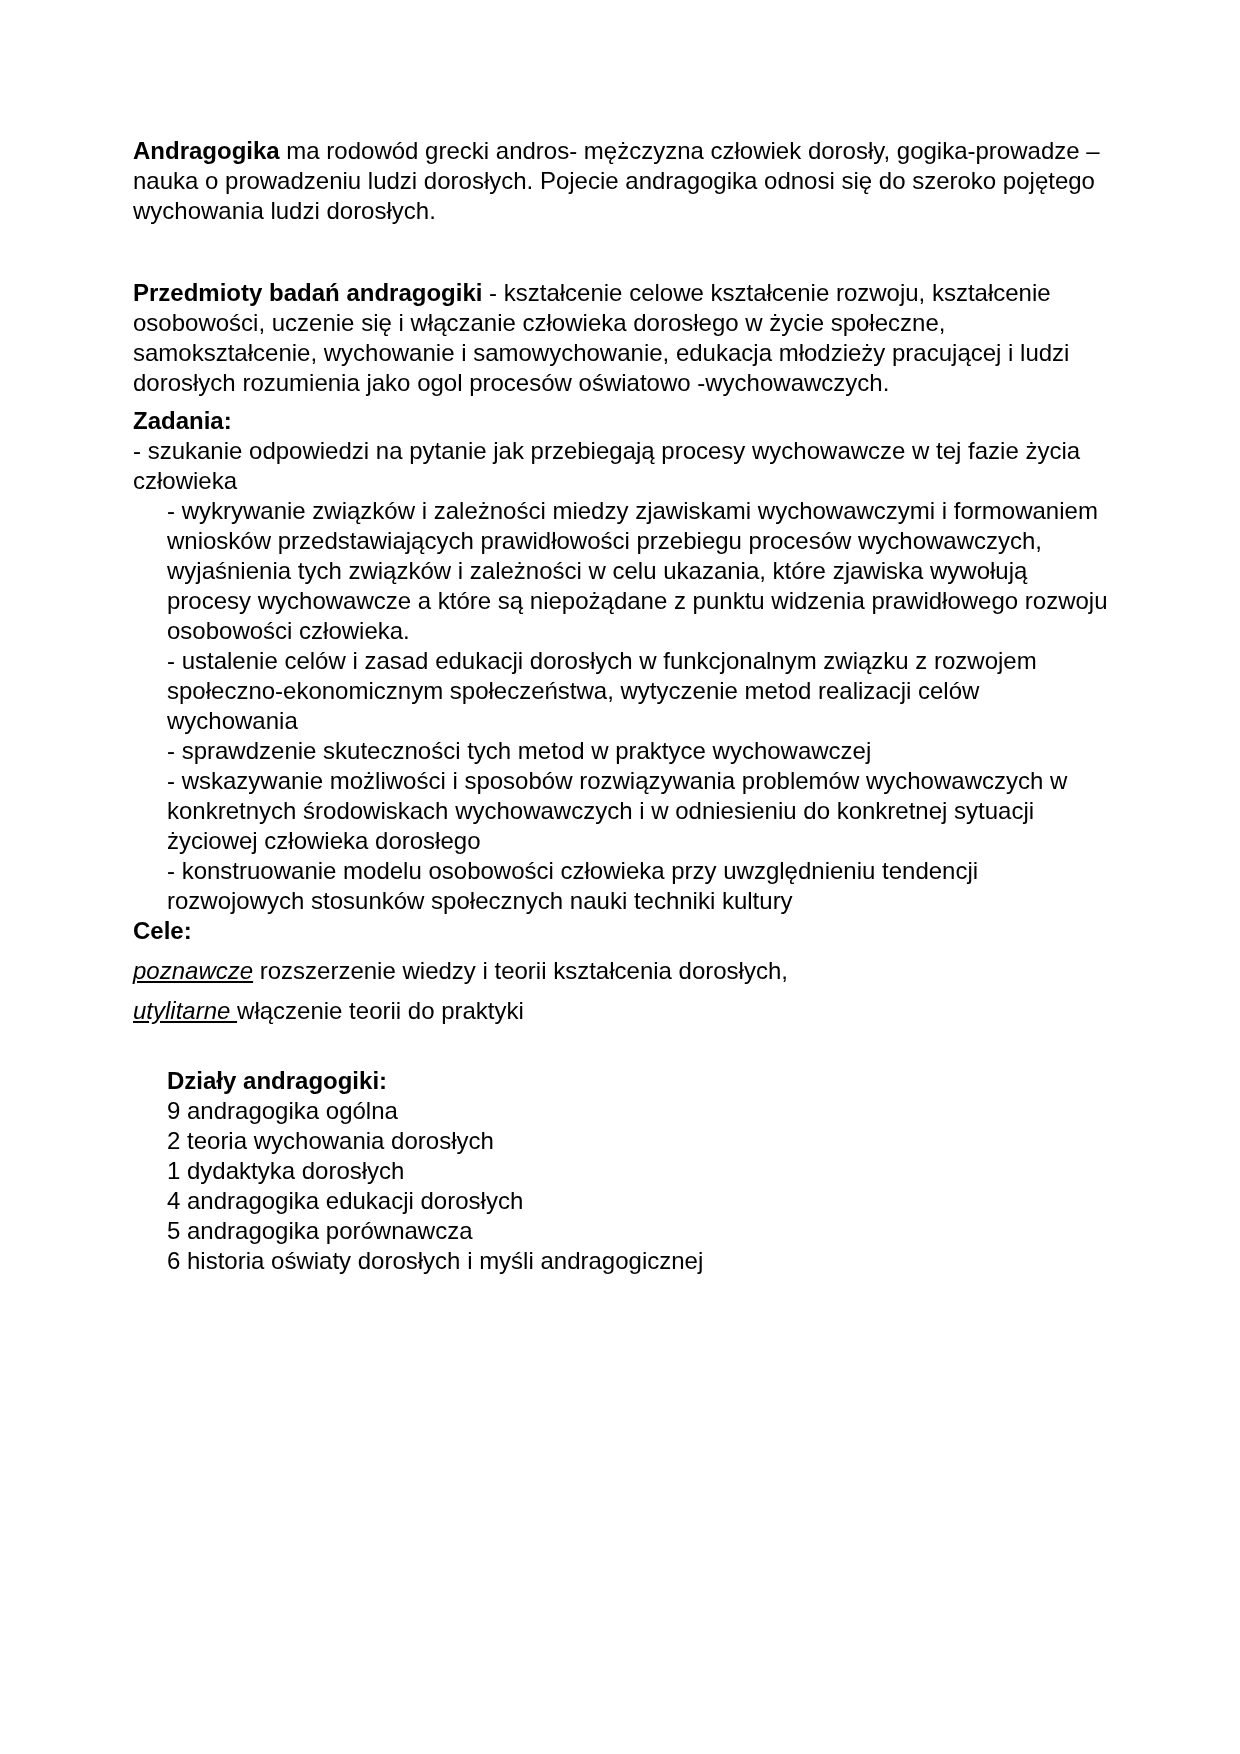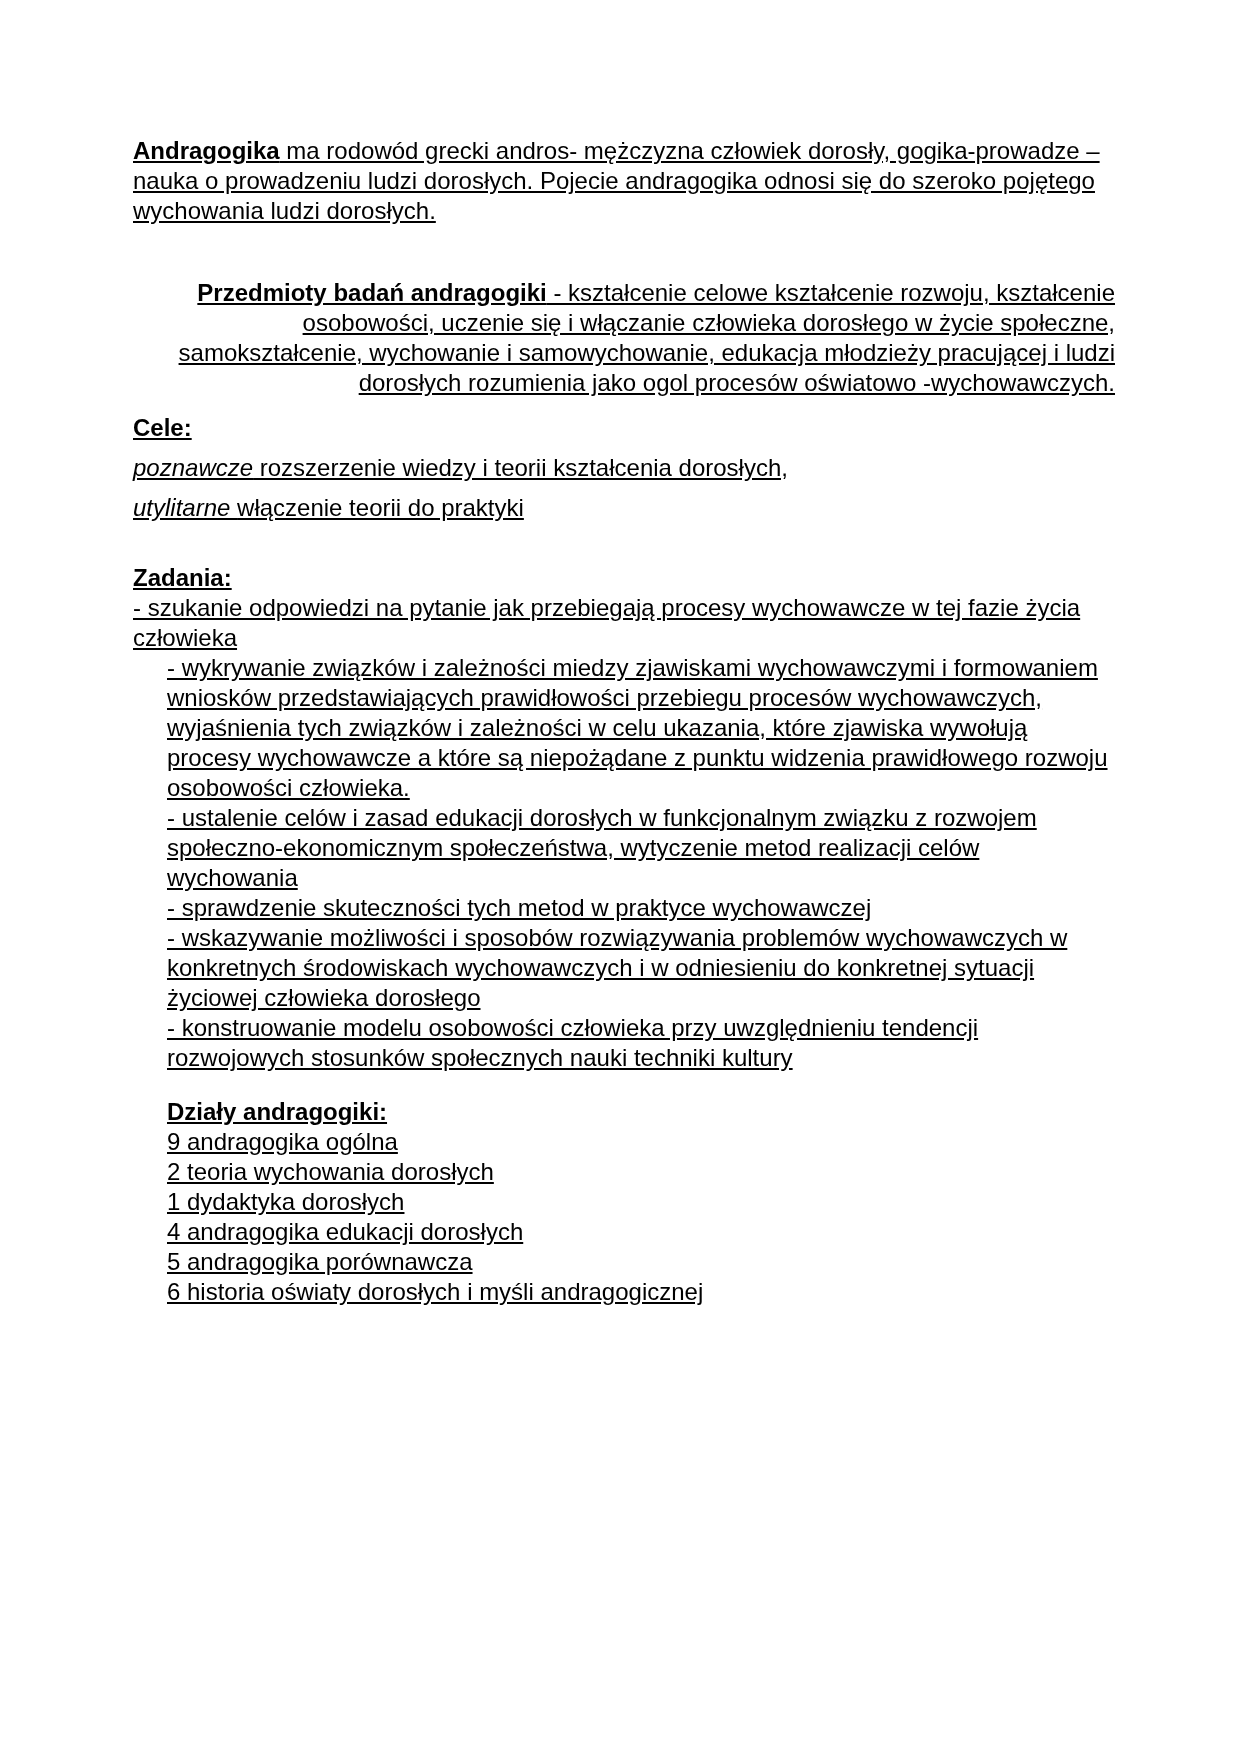--- a/index.html
+++ b/index.html
@@ -18,63 +18,62 @@
     font-size: 24px;
     line-height: 30px;
     padding: 136px 125px 120px 133px;
   }
   p, div.line, h2 {
     margin: 0;
     padding: 0;
     font-size: 24px;
     line-height: 30px;
     font-weight: normal;
-    text-decoration: underline;
   }
   .bold { font-weight: bold; }
   .term {
     font-style: italic;
     text-decoration: underline;
   }
   .mb52 { margin-bottom: 52px; }
-  .mb15 { margin-bottom: 15px; text-align: right; }
+  .mb15 { margin-bottom: 8px; }
   .mb10 { margin-bottom: 10px; }
   .mb40 { margin-bottom: 40px; }
   .mt30 { margin-top: 24px; }
   .indent { padding-left: 34px; }
 </style>
 </head>
 <body>
 
 <div class="page">
 
   <section>
     <p class="mb52"><span class="bold">Andragogika</span><span> ma rodowód grecki andros- mężczyzna człowiek dorosły, gogika-prowadze – nauka o prowadzeniu ludzi dorosłych. Pojecie andragogika odnosi się do szeroko pojętego wychowania ludzi dorosłych.</span></p>
   </section>
 
   <section>
     <p class="mb15"><span class="bold">Przedmioty badań andragogiki</span><span> - kształcenie celowe kształcenie rozwoju, kształcenie osobowości, uczenie się i włączanie człowieka dorosłego w życie społeczne, samokształcenie, wychowanie i samowychowanie, edukacja młodzieży pracującej i ludzi dorosłych rozumienia jako ogol procesów oświatowo -wychowawczych.</span></p>
   </section>
 
   <section>
-    <h2 class="bold mb10">Cele:</h2>
-    <p class="mb10"><span class="term">poznawcze</span><span> rozszerzenie wiedzy i teorii kształcenia dorosłych,</span></p>
-    <p class="mb40"><span class="term">utylitarne </span><span>włączenie teorii do praktyki</span></p>
-  </section>
-
-  <section>
     <h2 class="bold">Zadania:</h2>
     <p>- szukanie odpowiedzi na pytanie jak przebiegają procesy wychowawcze w tej fazie życia człowieka</p>
     <div class="indent">
       <div class="line">- wykrywanie związków i zależności miedzy zjawiskami wychowawczymi i formowaniem wniosków przedstawiających prawidłowości przebiegu procesów wychowawczych, wyjaśnienia tych związków i zależności w celu ukazania, które zjawiska wywołują procesy wychowawcze a które są niepożądane z punktu widzenia prawidłowego rozwoju osobowości człowieka.</div>
       <div class="line">- ustalenie celów i zasad edukacji dorosłych w funkcjonalnym związku z rozwojem społeczno-ekonomicznym społeczeństwa, wytyczenie metod realizacji celów wychowania</div>
       <div class="line">- sprawdzenie skuteczności tych metod w praktyce wychowawczej</div>
       <div class="line">- wskazywanie możliwości i sposobów rozwiązywania problemów wychowawczych w konkretnych środowiskach wychowawczych i w odniesieniu do konkretnej sytuacji życiowej człowieka dorosłego</div>
       <div class="line">- konstruowanie modelu osobowości człowieka przy uwzględnieniu tendencji rozwojowych stosunków społecznych nauki techniki kultury</div>
     </div>
+  </section>
+
+  <section>
+    <h2 class="bold mb10">Cele:</h2>
+    <p class="mb10"><span class="term">poznawcze</span><span> rozszerzenie wiedzy i teorii kształcenia dorosłych,</span></p>
+    <p class="mb40"><span class="term">utylitarne </span><span>włączenie teorii do praktyki</span></p>
   </section>
 
   <section class="indent mt30">
     <h2 class="bold">Działy andragogiki:</h2>
     <div class="line">9 andragogika ogólna</div>
     <div class="line">2 teoria wychowania dorosłych</div>
     <div class="line">1 dydaktyka dorosłych</div>
     <div class="line">4 andragogika edukacji dorosłych</div>
     <div class="line">5 andragogika porównawcza</div>
     <div class="line">6 historia oświaty dorosłych i myśli andragogicznej</div>

